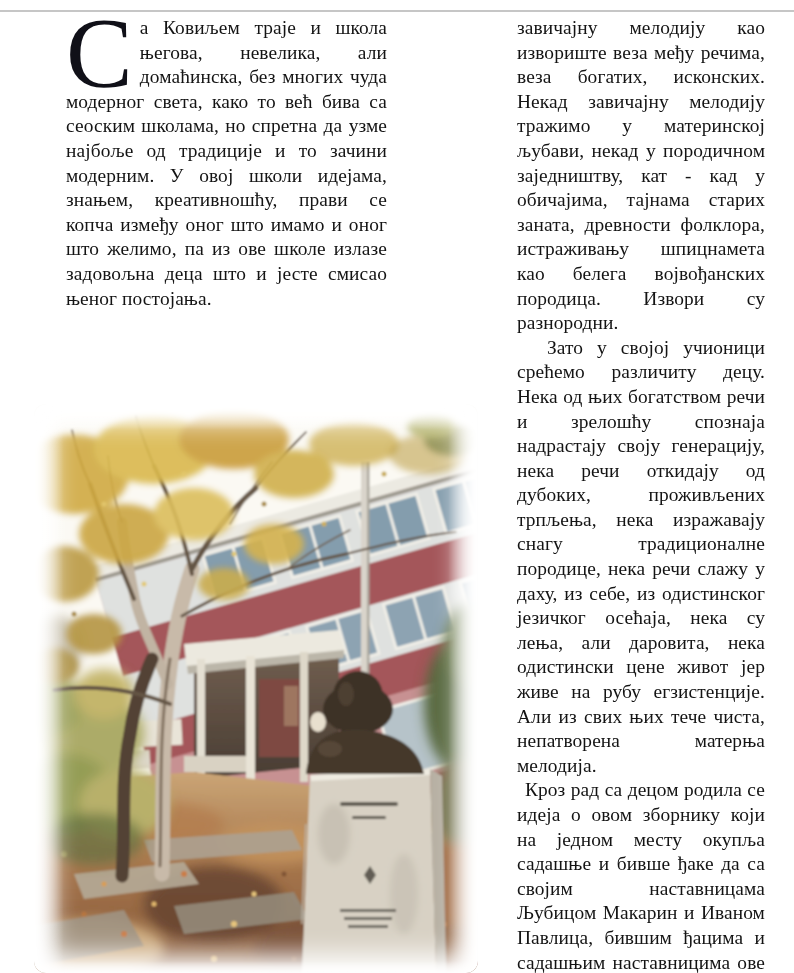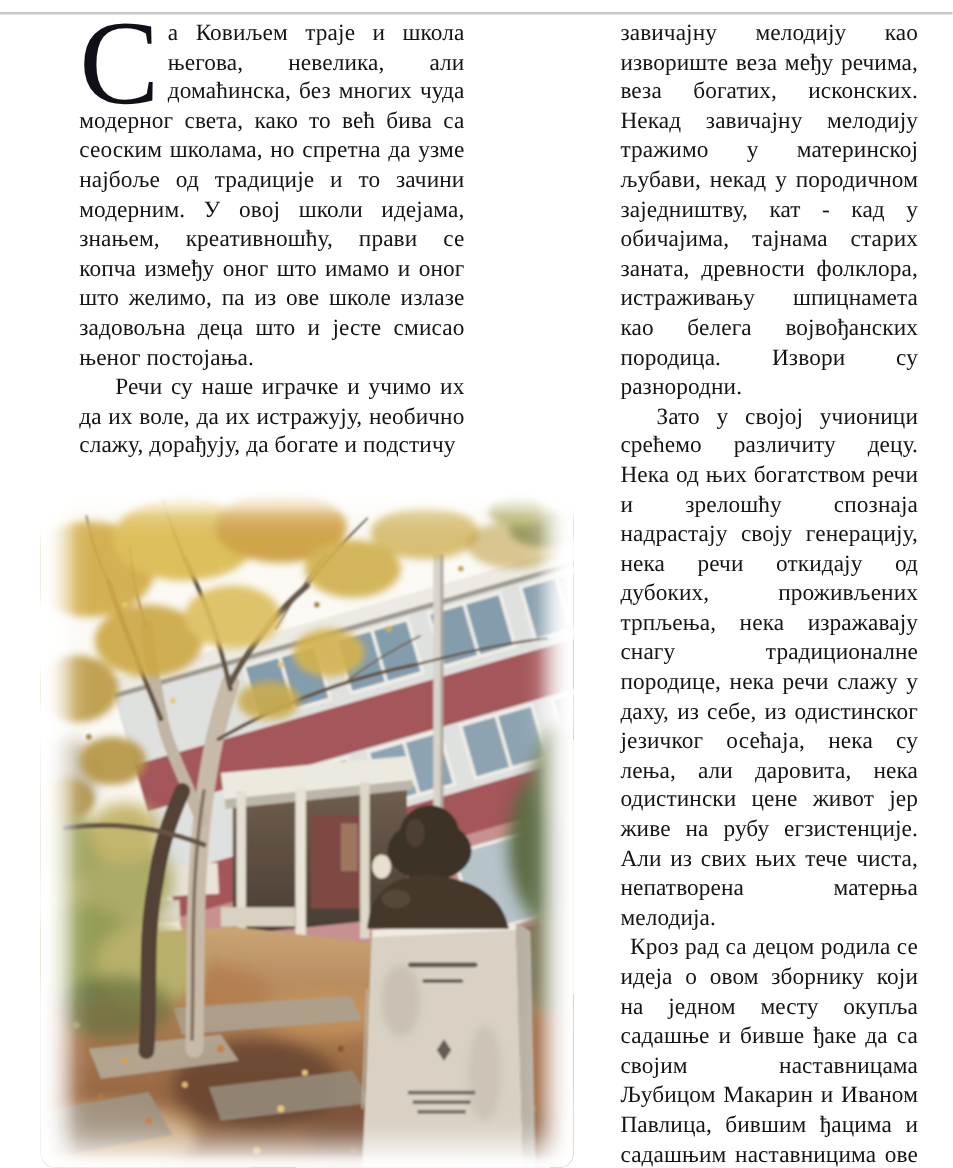--- a/index.html
+++ b/index.html
@@ -40,21 +40,20 @@
 <body>
 
 <div class="page">
 
   <div class="top-rule"></div>
 
   <div class="col col-left">
     <p>
       <span class="dropcap">С</span><span>а Ковиљем траје и школа његова, невелика, али домаћинска, без многих чуда модерног света, како то већ бива са сеоским школама, но спретна да узме најбоље од традиције и то зачини модерним. У овој школи идејама, знањем, креативношћу, прави се копча између оног што имамо и оног што желимо, па из ове школе излазе задовољна деца што и јесте смисао њеног постојања.</span>
     </p>
-    <p class="gap-top indent">Речи су наше играчке и учимо их да их воле, да их истражују, необично слажу, дорађују, да богате и подстичу</p>
   </div>
 
   <div class="col col-right">
     <div class="photo-spacer"></div>
     <p>завичајну мелодију као извориште веза међу речима, веза богатих, исконских. Некад завичајну мелодију тражимо у материнској љубави, некад у породичном заједништву, кат - кад у обичајима, тајнама старих заната, древности фолклора, истраживању шпицнамета као белега војвођанских породица. Извори су разнородни.</p>
     <p class="gap-top indent">Зато у својој учионици срећемо различиту децу. Нека од њих богатством речи и зрелошћу спознаја надрастају своју генерацију, нека речи откидају од дубоких, проживљених трпљења, нека изражавају снагу традиционалне породице, нека речи слажу у даху, из себе, из одистинског језичког осећаја, нека су лења, али даровита, нека одистински цене живот јер живе на рубу егзистенције. Али из свих њих тече чиста, непатворена матерња мелодија.</p>
     <p class="gap-top indent-sm">Кроз рад са децом родила се идеја о овом зборнику који на једном месту окупља садашње и бивше ђаке да са својим наставницама Љубицом Макарин и Иваном Павлица, бившим ђацима и садашњим наставницима ове школе, заједно оживе призоре кадашњег Ковиља и подсете га какав је кадгод био.</p>
 
   </div>
 

